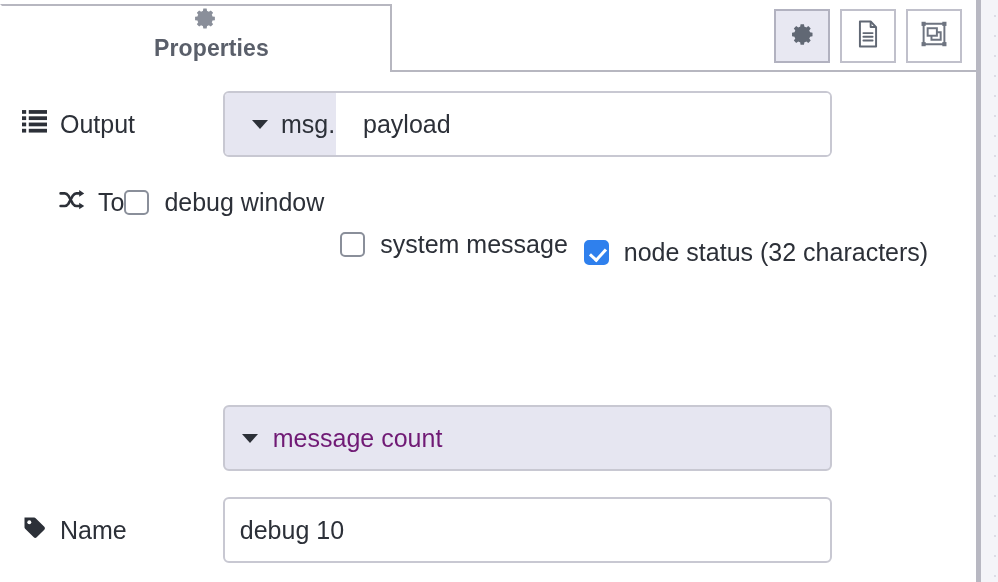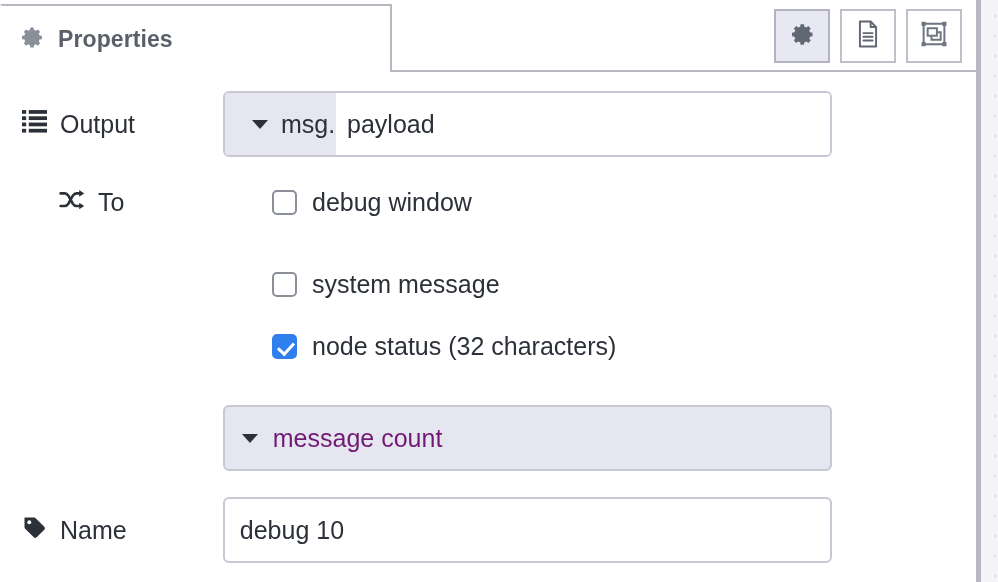--- a/index.html
+++ b/index.html
@@ -54,20 +54,21 @@
     left: 0; top: 4px;
     width: 392px; height: 68px;
     background: #ffffff;
     border-right: 2px solid #b7b7c0;
     border-top: 2px solid #b7b7c0;
     border-left: 2px solid #ffffff;
     display: flex;
     align-items: center;
     padding-left: 18px;
     z-index: 3;
+    flex-direction: column;
   }
   #tab-properties .tab-label {
     font-size: 23px;
     font-weight: bold;
     color: #5a5f6a;
     letter-spacing: .1px;
     margin-left: 13px;
   }
   .gear-glyph { display: block; }
 
@@ -130,21 +131,21 @@
     gap: 13px;
     padding-left: 27px;
     font-size: 25px;
     color: #2c3038;
     cursor: pointer;
   }
   .typed-value {
     flex: 1;
     display: flex;
     align-items: center;
-    padding-left: 11px;
+    padding-left: 27px;
     font-size: 25px;
     color: #2c3038;
     background: #ffffff;
     cursor: text;
   }
 
   
   .cbox-row {
     display: flex;
     align-items: center;
@@ -314,30 +315,30 @@
           </g>
           <g fill="#2c3038">
             <path d="M20.2 1.1l5 3.3-5 3.3z"></path>
             <path d="M20.2 13.7l5 3.3-5 3.3z"></path>
           </g>
         </svg>
       </span>
       <span class="lbl-text">To</span>
     </div>
 
-    <div style="display:flex; flex-direction:column; gap:8px;">
+    <div style="display:flex; flex-direction:row; gap:16px;">
       <div class="cbox-row" style="height:32px;">
         <span class="cbox"></span>
         <span class="cbox-label">debug window</span>
       </div>
       <div class="cbox-row" style="height:32px; margin-top:42px;">
         <span class="cbox"></span>
         <span class="cbox-label">system message</span>
       </div>
-      <div class="cbox-row" style="height:32px; margin-top:22px;text-align:center;">
+      <div class="cbox-row" style="height:32px; margin-top:50px;text-align:center;">
         <span class="cbox checked"></span>
         <span class="cbox-label">node status (32 characters)</span>
       </div>
     </div>
   </div>
 
   <div class="row" style="top:405px;">
     <div class="row-label" style="height:66px;"></div>
     <div class="select-box">
       <span class="caret"></span>

